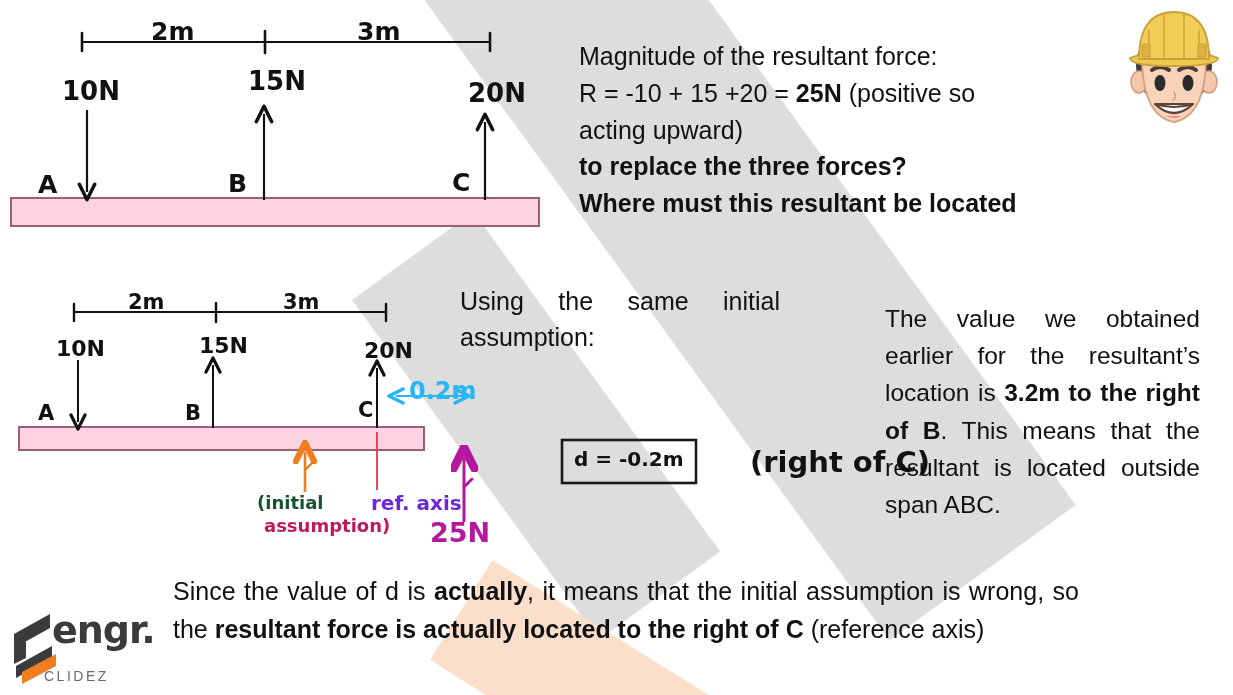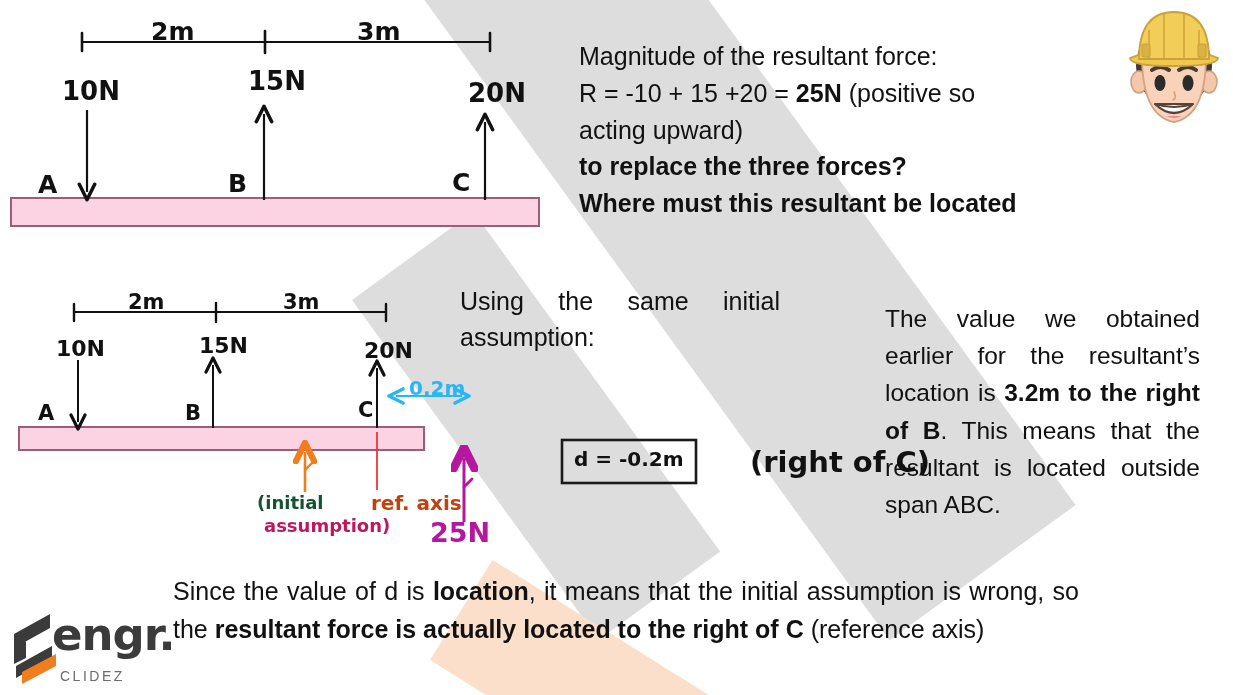--- a/index.html
+++ b/index.html
@@ -51,24 +51,24 @@
 
   
   svg.ink{position:absolute;left:0;top:0;width:1233px;height:695px;overflow:visible;}
   .hw{font-family:"DejaVu Sans", sans-serif;font-weight:700;}
 
   
   #logo{position:absolute;left:4px;top:606px;width:160px;height:86px;}
   .logo-word{
     position:absolute;left:48px;top:2px;
     font-family:"DejaVu Sans", sans-serif;
-    font-weight:700;font-size:45px;color:#3b3b3b;letter-spacing:-1px;
+    font-weight:700;font-size:38px;color:#3b3b3b;letter-spacing:-1px;
   }
   .logo-sub{
-    position:absolute;left:56px;top:62px;
+    position:absolute;left:40px;top:62px;
     font-family:"Liberation Sans", sans-serif;
     font-size:14px;color:#6b6b6b;letter-spacing:2.5px;
   }
 
   
   #avatar{position:absolute;left:1122px;top:4px;width:104px;height:128px;}
 </style>
 </head>
 <body>
 
@@ -168,26 +168,26 @@
   <div class="txt hw" style="left:283px;top:288px;font-size:21px;">3m</div>
 
   <div class="txt hw" style="left:56px;top:334px;font-size:22px;">10N</div>
   <div class="txt hw" style="left:199px;top:331px;font-size:22px;">15N</div>
   <div class="txt hw" style="left:364px;top:336px;font-size:22px;">20N</div>
 
   <div class="txt hw" style="left:38px;top:399px;font-size:21px;">A</div>
   <div class="txt hw" style="left:185px;top:399px;font-size:21px;">B</div>
   <div class="txt hw" style="left:358px;top:396px;font-size:21px;">C</div>
 
-  <div class="txt hw" style="left:409px;top:375px;font-size:20px;color:#29b6f6;">0.2m</div>
+  <div class="txt hw" style="left:409px;top:375px;font-size:24px;color:#29b6f6;">0.2m</div>
 
   <div class="txt hw" style="left:257px;top:491px;font-size:18px;color:#14532d;">(initial</div>
   <div class="txt hw" style="left:264px;top:514px;font-size:18px;color:#be185d;">assumption)</div>
 
-  <div class="txt hw" style="left:371px;top:490px;font-size:20px;color:#c2410c;">ref. axis</div>
+  <div class="txt hw" style="left:371px;top:490px;font-size:20px;color:#6d28d9;">ref. axis</div>
 
   <div class="txt hw" style="left:430px;top:515px;font-size:27px;color:#b5179e;">25N</div>
 
   <div class="txt" style="left:579px;top:38px;width:530px;font-size:25px;line-height:1.47;">
     <div>Magnitude of the resultant force:</div>
     <div><span>R = -10 + 15 +20 = </span><span class="b">25N</span><span> (positive so</span></div>
     <div>acting upward)</div>
     <div class="b">to replace the three forces?</div>
     <div class="b">Where must this resultant be located</div>
   </div>
@@ -200,21 +200,21 @@
 
   <div class="txt hw" style="left:574px;top:446px;font-size:20px;">d = -0.2m</div>
 
   <div class="txt hw" style="left:710px;top:443px;font-size:29px;margin-left:40px;">(right of C)</div>
 
   <div class="txt para-just" style="left:885px;top:300px;width:315px;font-size:24.5px;line-height:1.52;">
     <span>The value we obtained earlier for the resultant’s location is </span><span class="b">3.2m to the right of B</span><span>. This means that the resultant is located outside span ABC.</span>
   </div>
 
   <div class="txt para-just" style="left:173px;top:573px;width:906px;font-size:25px;line-height:1.5;">
-    <span>Since the value of d is </span><span class="b">location</span><span>, it means that the initial assumption is wrong, so the </span><span class="b">resultant force is actually located to the right of C</span><span> (reference axis)</span>
+    <span>Since the value of d is </span><span class="b">actually</span><span>, it means that the initial assumption is wrong, so the </span><span class="b">resultant force is actually located to the right of C</span><span> (reference axis)</span>
   </div>
 
   <div id="logo">
     <svg width="160" height="86" viewBox="0 0 160 86">
       <path d="M46,8 L10,28 L10,42 L46,22 Z" fill="#3b3b3b"></path>
       <path d="M10,30 L10,58 L22,52 L22,36 Z" fill="#3b3b3b"></path>
       <path d="M12,60 L48,40 L48,52 L12,72 Z" fill="#3b3b3b"></path>
       <path d="M18,66 L52,48 L52,60 L18,78 Z" fill="#f07d1e"></path>
     </svg>
     <div class="logo-word">engr.</div>

